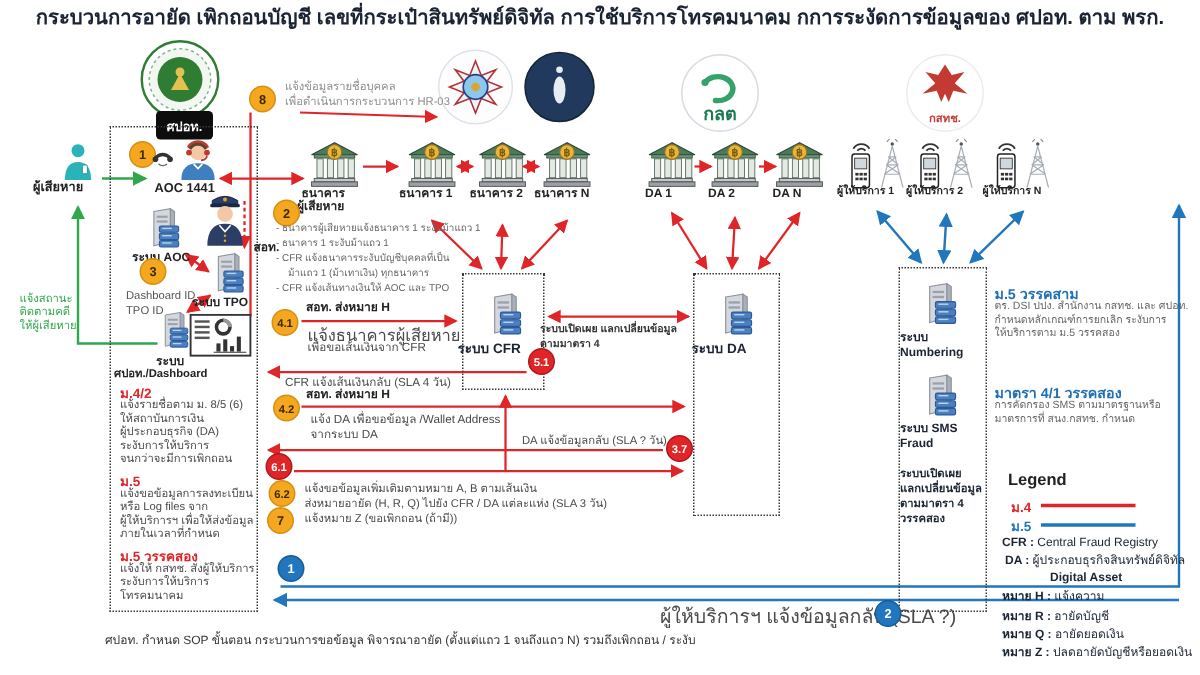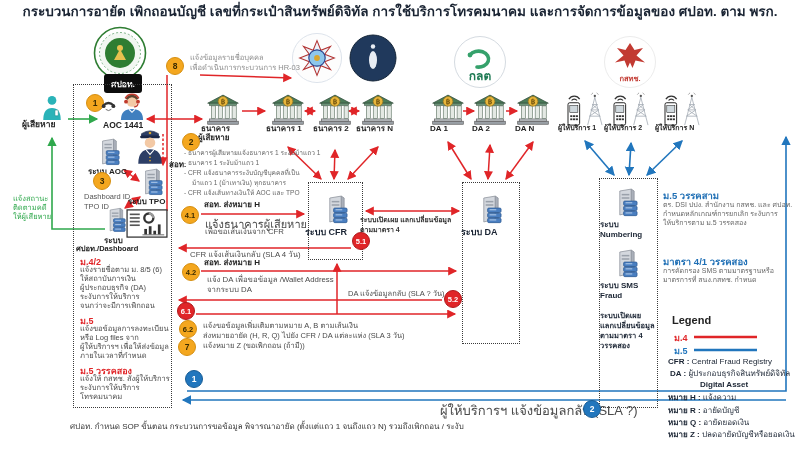--- a/index.html
+++ b/index.html
@@ -164,21 +164,21 @@
   <g stroke="#2fa84c" stroke-width="1.6" fill="none">
     <line x1="68" y1="119" x2="97" y2="119" marker-end="url(#ag)"></line>
     <path d="M105 229 L52 229 L52 138" marker-end="url(#ag)"></path>
   </g>
   <g stroke-width="2.4" fill="none">
     <line x1="694" y1="337" x2="757" y2="337" stroke="#e02528"></line>
     <line x1="694" y1="350" x2="757" y2="350" stroke="#2176bd"></line>
   </g>
 </svg>
 
-<div class="a b navy" style="left:0;top:7;width:800px;text-align:center;font-size:13.5px">กระบวนการอายัด เพิกถอนบัญชี เลขที่กระเป๋าสินทรัพย์ดิจิทัล การใช้บริการโทรคมนาคม และการจัดการข้อมูลของ ศปอท. ตาม พรก.</div>
+<div class="a b navy" style="left:0;top:7;width:800px;text-align:center;font-size:13.5px">กระบวนการอายัด เพิกถอนบัญชี เลขที่กระเป๋าสินทรัพย์ดิจิทัล การใช้บริการโทรคมนาคม กการระงัดการข้อมูลของ ศปอท. ตาม พรก.</div>
 
 <svg class="a" style="left:93px;top:26px" width="54" height="54" viewBox="0 0 54 54">
   <circle cx="27" cy="27" r="25.5" fill="#fff" stroke="#2e7d32" stroke-width="1.6"></circle>
   <circle cx="27" cy="27" r="20.5" fill="#f2f7f2" stroke="#7fb58a" stroke-width="1" stroke-dasharray="2,2"></circle>
   <circle cx="27" cy="27" r="15" fill="#2e7d32"></circle>
   <circle cx="27" cy="22" r="3" fill="#e7c14f"></circle>
   <path d="M21 34 L27 23 L33 34 Z" fill="#e7c14f"></path>
 </svg>
 <div class="a" style="left:104px;top:74px;background:#0d0d0d;color:#fff;font-size:8.5px;font-weight:bold;padding:2.5px 7px;border-radius:3px">
   <span>ศปอท.</span>
@@ -379,21 +379,21 @@
 <div class="a t" style="left:190px;top:251px;font-size:7.8px">CFR แจ้งเส้นเงินกลับ (SLA 4 วัน)</div>
 
 <div class="c cy" style="left:182px;top:263px;font-size:7.5px">
       <span>4.2</span>
     </div>
 <div class="a t b" style="left:204px;top:258px;color:#222">สอท. ส่งหมาย H</div>
 <div class="a t" style="left:207px;top:276px;font-size:7.8px">แจ้ง DA เพื่อขอข้อมูล /Wallet Address</div>
 <div class="a t" style="left:207px;top:286px;font-size:7.8px">จากระบบ DA</div>
 
 <div class="c cr" style="left:444px;top:290px;font-size:7.5px">
-      <span>5.2</span>
+      <span>3.7</span>
     </div>
 <div class="a t" style="left:348px;top:290px;font-size:7.5px">DA แจ้งข้อมูลกลับ (SLA ? วัน)</div>
 
 <div class="c cr" style="left:177px;top:302px;font-size:7.5px">
       <span>6.1</span>
     </div>
 
 <div class="c cy" style="left:179px;top:320px;font-size:7.5px">
       <span>6.2</span>
     </div>

